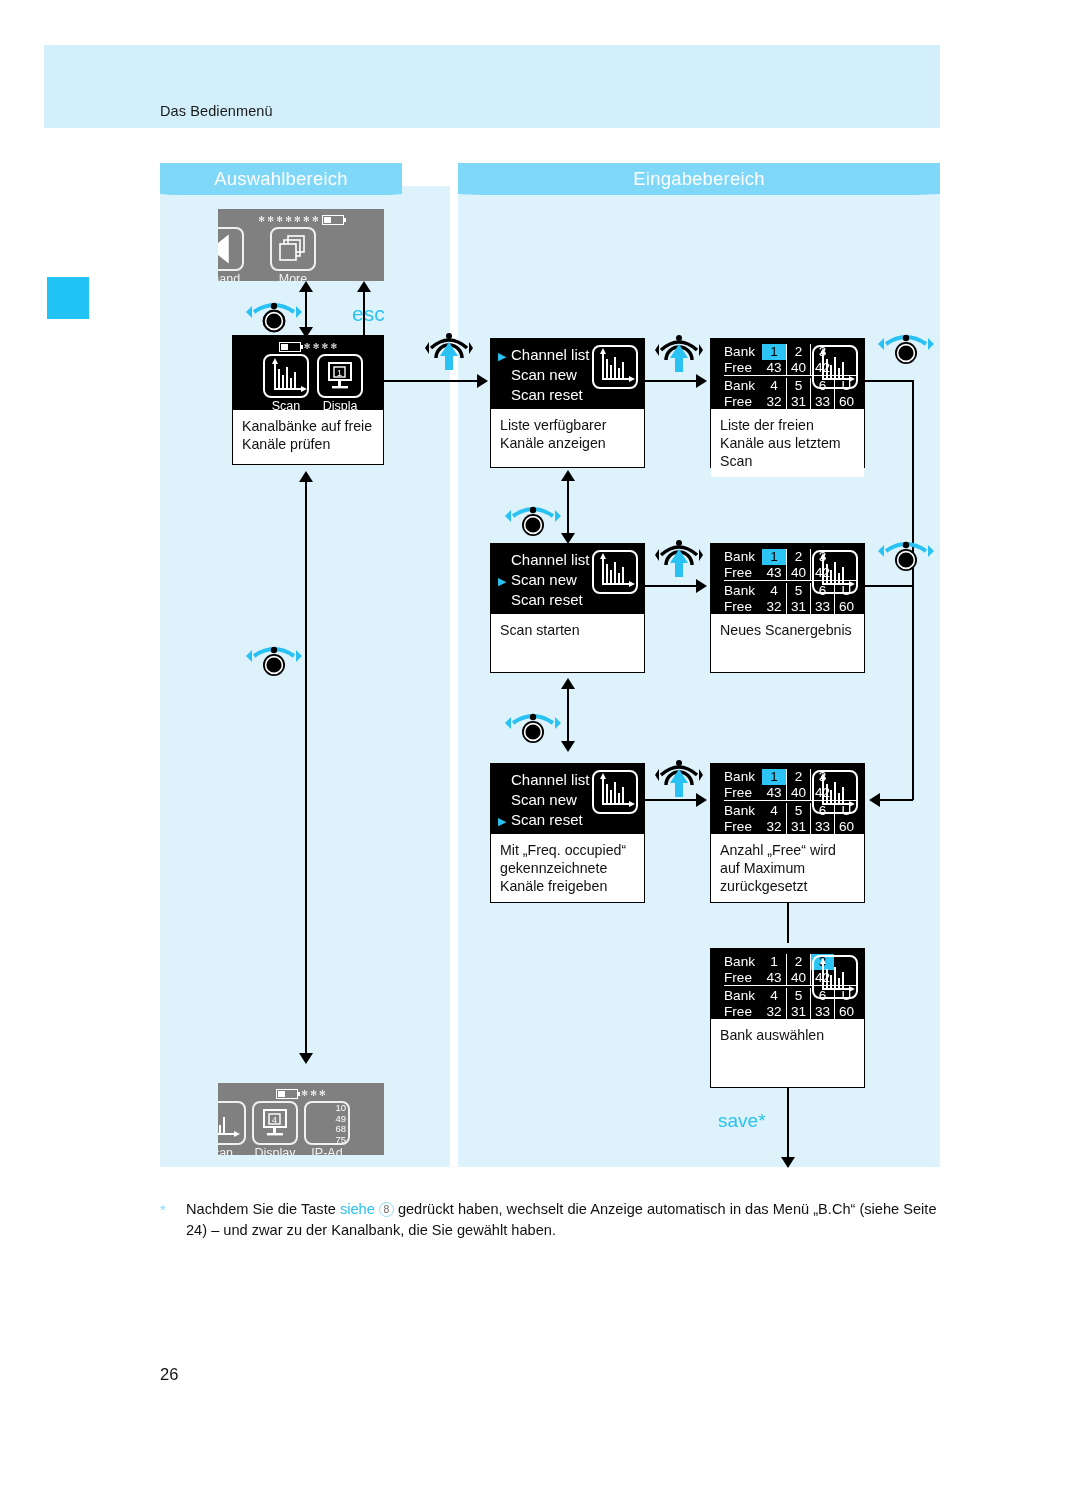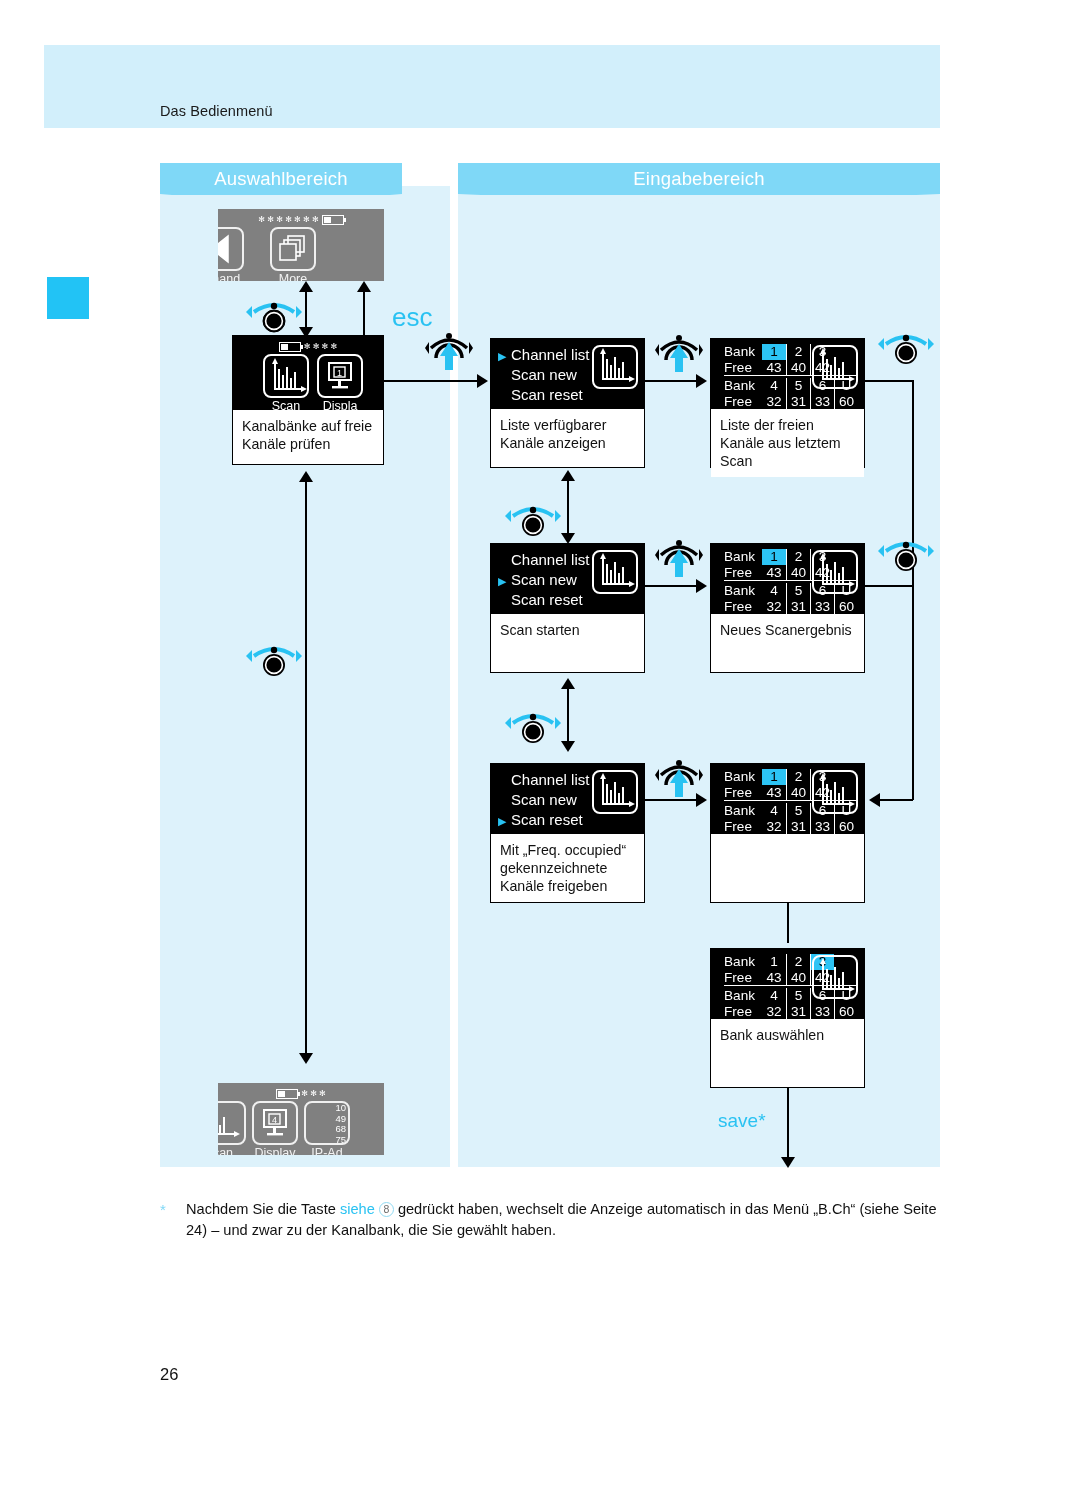--- a/index.html
+++ b/index.html
@@ -118,21 +118,21 @@
   .hl2 { height: 1.7px; }
 
   .arrowhead { position: absolute; width: 0; height: 0; }
   .ah-down  { border-left: 7px solid transparent; border-right: 7px solid transparent; border-top: 11px solid #000; }
   .ah-up    { border-left: 7px solid transparent; border-right: 7px solid transparent; border-bottom: 11px solid #000; }
   .ah-right { border-top: 7px solid transparent; border-bottom: 7px solid transparent; border-left: 11px solid #000; }
   .ah-left  { border-top: 7px solid transparent; border-bottom: 7px solid transparent; border-right: 11px solid #000; }
 
   
   .knob { position: absolute; width: 56px; height: 38px; }
-  .esc-label { position: absolute; color: #29c2f2; font-size: 26px; margin-left: 40px; }
+  .esc-label { position: absolute; color: #29c2f2; font-size: 21px; }
   .save-label { position: absolute; color: #29c2f2; font-size: 19px; }
 
   
   .footnote {
     position: absolute; left: 186px; top: 1199px; width: 760px;
     font-size: 14.6px; line-height: 1.45; color: #111;
   }
   .fn-star { position: absolute; left: 160px; top: 1201px; color: #7fd8f7; font-size: 15px; }
   .fn-save { color: #29c2f2; }
   .fn-circ {
@@ -562,20 +562,21 @@
         <polygon points="6,7 12,7 9,1" fill="#fff"></polygon>
         <polygon points="35,29 35,35 41,32" fill="#fff"></polygon>
         <rect x="12" y="12" width="2" height="20" fill="#fff"></rect>
         <rect x="16" y="18" width="2" height="14" fill="#fff"></rect>
         <rect x="20" y="10" width="2" height="22" fill="#fff"></rect>
         <rect x="24" y="21" width="2" height="11" fill="#fff"></rect>
         <rect x="28" y="15" width="2" height="17" fill="#fff"></rect>
       </svg>
     </div>
   </div>
+  <div class="cap">Anzahl „Free“ wird auf Maximum zurückgesetzt</div>
 </div>
 
 <div class="ln vl" style="left:787px; top:903px; height:40px;"></div>
 
 <div class="screen" style="left:710px; top:948px; width:155px; height:140px;">
   <div class="lcd" style="height:70px; position:relative;">
     <div class="banktab">
       <div class="row"><span class="lbl">Bank</span><span class="c first">1</span><span class="c">2</span><span class="c hl">3</span></div>
       <div class="row" style="border-bottom:1px solid #fff;"><span class="lbl">Free</span><span class="c first">43</span><span class="c">40</span><span class="c">42</span></div>
       <div class="row" style="margin-top:2px;"><span class="lbl">Bank</span><span class="c first">4</span><span class="c">5</span><span class="c">6</span><span class="c">U</span></div>

